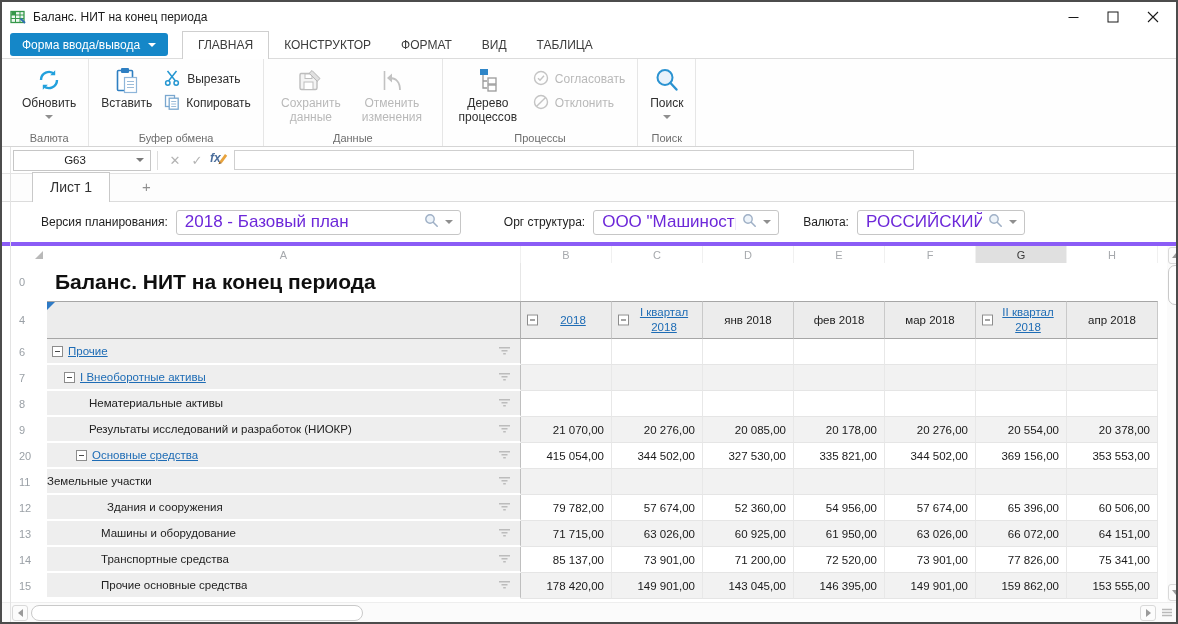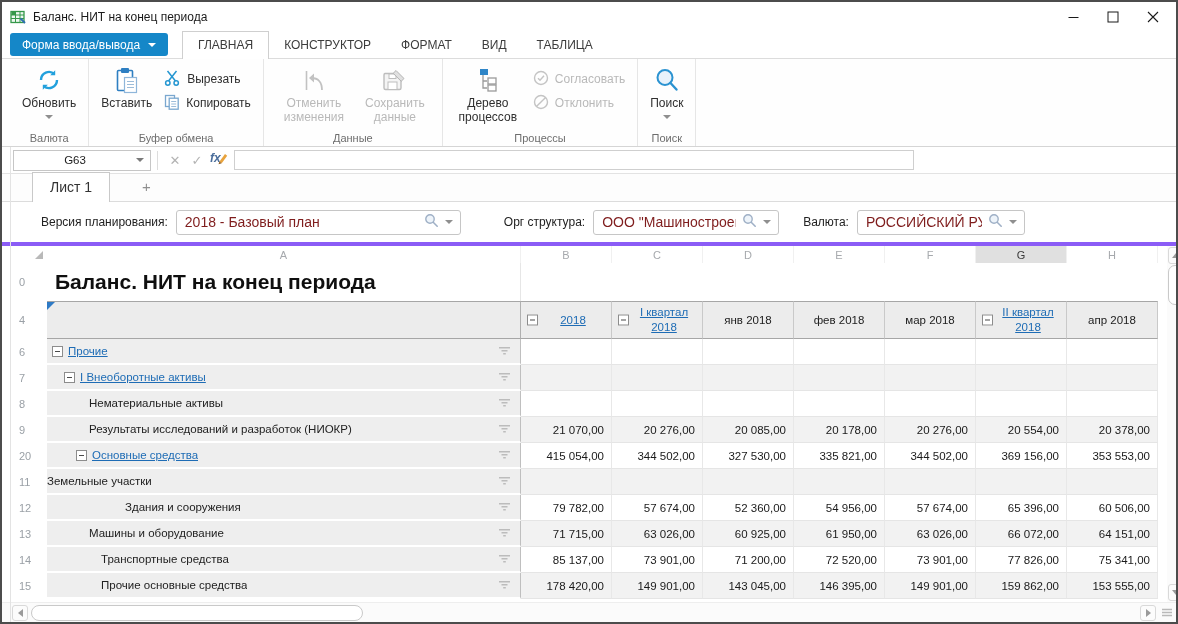--- a/index.html
+++ b/index.html
@@ -50,21 +50,21 @@
   
   .stabs{height:28px;flex:none;display:flex;align-items:flex-end;background:#fdfdfd;border-bottom:1px solid #dcdcdc;padding-left:9px;}
   .stab{margin-left:21px;background:#fff;border:1px solid #c9c9c9;border-bottom:none;padding:6px 17px 7px;font-size:14px;color:#333;margin-bottom:-1px;cursor:default;}
   .stab-add{margin-left:24px;color:#8f8f8f;font-size:15px;padding:0 8px 6px;cursor:default;}
 
   
   .filterbar{height:44px;flex:none;display:flex;align-items:center;background:#fff;padding-left:39px;border-bottom:4px solid #8b5cf6;}
   .fctrl{display:flex;align-items:center;}
   .flabel{font-size:12px;color:#222;margin-right:8px;white-space:nowrap;}
   .fbox{display:flex;align-items:center;border:1px solid #c6c6c6;border-radius:3px;height:25px;background:#fff;padding:0 7px 0 8px;gap:6px;}
-  .fvalue{font-size:14px;color:#7f1d1d;white-space:nowrap;overflow:hidden;}
+  .fvalue{font-size:17px;color:#6d28d9;white-space:nowrap;overflow:hidden;}
   .fcaret{width:0;height:0;border-left:4px solid transparent;border-right:4px solid transparent;border-top:4px solid #8f8f8f;}
 
   
   .grid-zone{flex:1;display:flex;min-height:0;padding-left:9px;background:#fff;}
   .grid{width:1147px;flex:none;display:flex;flex-direction:column;overflow:hidden;}
   .colhead-row{height:17px;flex:none;display:flex;}
   .colhead{flex:none;display:flex;align-items:center;justify-content:center;font-size:11px;color:#a6a9ad;background:#fff;border-right:1px solid #f0f0f0;}
   .colhead.corner{width:36px;justify-content:flex-end;padding-right:3px;border-right:none;}
   .colhead.sel{background:#e0e0e0;color:#3a3a3a;}
   .c-a{width:474px;}
@@ -204,40 +204,40 @@
               <path d="M7.2 7.5h5M7.2 10h5M7.2 12.5h5" stroke="#9cbcd9" stroke-width="1"></path>
             </svg>
           </span>
           <span>Копировать</span>
         </div>
       </div>
       <div class="glabel">Буфер обмена</div>
     </div>
 
     <div class="rgroup">
-      <div class="bigbtn" style="width:84px;">
-        <span class="bicon">
-          <svg width="22" height="25" viewBox="0 0 22 25">
-            <path d="M3.5 3v19" stroke="#c2c2c2" stroke-width="1.6"></path>
-            <path d="M19 22c0-8-4-12-10.5-12" stroke="#c2c2c2" stroke-width="1.8" fill="none"></path>
-            <path d="M11 5.5L6 10l5 4.5z" fill="#c2c2c2"></path>
-          </svg>
-        </span>
-        <span class="blabel dis">Отменить изменения</span>
-      </div>
       <div class="bigbtn" style="width:78px;">
         <span class="bicon">
           <svg width="27" height="27" viewBox="0 0 27 27">
             <path d="M4 6.5h12l4 4V21a1.5 1.5 0 0 1-1.5 1.5h-14A1.5 1.5 0 0 1 3 21V8a1.5 1.5 0 0 1 1-1.5z" fill="#f4f4f4" stroke="#bdbdbd" stroke-width="1.4"></path>
             <rect x="7" y="15" width="9" height="7.5" fill="#fff" stroke="#bdbdbd"></rect>
             <rect x="8" y="7" width="7" height="4.5" fill="#fff" stroke="#bdbdbd"></rect>
             <path d="M15 3.5l8 8-2.8 2.8-8-8z" fill="#e0e0e0" stroke="#b3b3b3"></path>
           </svg>
         </span>
         <span class="blabel dis">Сохранить данные</span>
+      </div>
+      <div class="bigbtn" style="width:84px;">
+        <span class="bicon">
+          <svg width="22" height="25" viewBox="0 0 22 25">
+            <path d="M3.5 3v19" stroke="#c2c2c2" stroke-width="1.6"></path>
+            <path d="M19 22c0-8-4-12-10.5-12" stroke="#c2c2c2" stroke-width="1.8" fill="none"></path>
+            <path d="M11 5.5L6 10l5 4.5z" fill="#c2c2c2"></path>
+          </svg>
+        </span>
+        <span class="blabel dis">Отменить изменения</span>
       </div>
       <div class="glabel">Данные</div>
     </div>
 
     <div class="rgroup">
       <div class="bigbtn" style="width:74px;">
         <span class="bicon">
           <svg width="24" height="26" viewBox="0 0 24 26">
             <rect x="4" y="2" width="8" height="6" fill="#2f86c8"></rect>
             <path d="M7 8v13h4M7 14h4" stroke="#9a9a9a" stroke-width="1.3" fill="none"></path>
@@ -525,39 +525,39 @@
               <div class="cell-v shaded"></div>
               <div class="cell-v shaded"></div>
               <div class="cell-v shaded"></div>
               <div class="cell-v shaded"></div>
               <div class="cell-v shaded"></div>
               <div class="cell-v shaded"></div>
               <div class="cell-v shaded"></div>
             </div>
             <div class="grow r-data">
               <div class="rnum">12</div>
-              <div class="cell-a" style="padding-left: 78px;">
+              <div class="cell-a" style="padding-left: 60px;">
                 <span class="rlbl">Здания и сооружения</span>
                 <span class="funnel">
                   <svg width="13" height="9" viewBox="0 0 13 9">
                     <path d="M1 1.2h11M3.5 4.2h6M5.2 7.2h2.6" stroke="#bcbcbc" stroke-width="1.5"></path>
                   </svg>
                 </span>
               </div>
               <div class="cell-v">79 782,00</div>
               <div class="cell-v">57 674,00</div>
               <div class="cell-v">52 360,00</div>
               <div class="cell-v">54 956,00</div>
               <div class="cell-v">57 674,00</div>
               <div class="cell-v">65 396,00</div>
               <div class="cell-v">60 506,00</div>
             </div>
             <div class="grow r-data">
               <div class="rnum">13</div>
-              <div class="cell-a" style="padding-left: 42px;">
+              <div class="cell-a" style="padding-left: 54px;">
                 <span class="rlbl">Машины и оборудование</span>
                 <span class="funnel">
                   <svg width="13" height="9" viewBox="0 0 13 9">
                     <path d="M1 1.2h11M3.5 4.2h6M5.2 7.2h2.6" stroke="#bcbcbc" stroke-width="1.5"></path>
                   </svg>
                 </span>
               </div>
               <div class="cell-v shaded">71 715,00</div>
               <div class="cell-v shaded">63 026,00</div>
               <div class="cell-v shaded">60 925,00</div>

